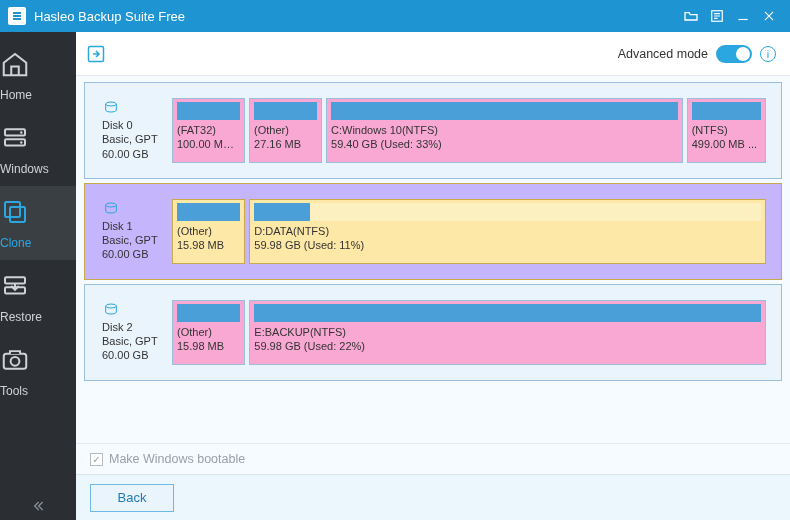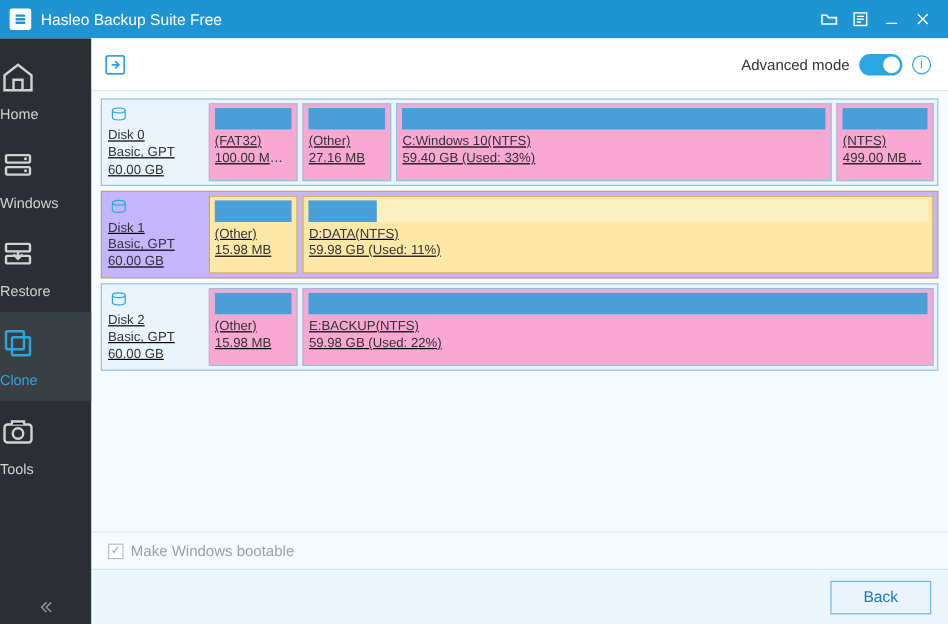--- a/index.html
+++ b/index.html
@@ -19,36 +19,36 @@
   .main { flex: 1; background: #f6fbff; display: flex; flex-direction: column; }
   .header-row { height: 44px; display: flex; align-items: center; padding: 0 14px 0 10px; border-bottom: 1px solid #e1e8ef; background: #fff; }
   .header-row .lead-icon { width: 20px; height: 20px; margin-right: 10px; display:flex;align-items:center;justify-content:center; }
   .header-row .lead-text { font-size: 13px; color: #333; }
   .header-row .spacer { flex: 1; }
   .adv-label { font-size: 12.5px; color: #333; margin-right: 8px; }
   .toggle { width: 36px; height: 18px; background: #2aa7e1; border-radius: 9px; position: relative; cursor: pointer; margin-right: 8px; }
   .toggle .knob { width: 14px; height: 14px; background: #fff; border-radius: 50%; position: absolute; top: 2px; right: 2px; }
   .info-icon { width: 16px; height: 16px; border: 1.5px solid #2aa7e1; color: #2aa7e1; border-radius: 50%; display: flex; align-items: center; justify-content: center; font-size: 11px; cursor: pointer; }
   .disk-list { flex: 1; overflow-y: auto; padding: 6px 8px; }
-  .disk-row { display: flex; border: 1px solid #9abedd; background: #eaf4fc; padding: 3px; margin-bottom: 4px; gap: 18px; text-decoration: underline; }
+  .disk-row { display: flex; border: 1px solid #9abedd; background: #eaf4fc; padding: 15px; margin-bottom: 4px; gap: 4px; }
   .disk-row.selected { background: #c4b5fd; border-color: #caa94e; }
   .disk-info { width: 68px; display: flex; flex-direction: column; padding: 2px 2px; font-size: 11px; color: #333; line-height: 1.3; }
   .disk-icon { width: 18px; height: 16px; margin-bottom: 2px; display:flex;align-items:center;justify-content:center; }
   .part-area { flex: 1; display: flex; gap: 4px; min-width: 0; }
   .part { border: 1px solid #9abedd; background: #f9a8d4; padding: 3px 4px 2px 4px; display: flex; flex-direction: column; cursor: pointer; min-width: 0; }
   .disk-row.selected .part { background: #fde8a8; border-color: #caa94e; }
   .part .bar { height: 18px; background: #d6ebf7; position: relative; margin-bottom: 4px; border: 0; }
   .disk-row.selected .part .bar { background: #fcefc0; }
   .part .bar .fill { position: absolute; top: 0; bottom: 0; left: 0; background: #4a9fd8; }
   .disk-row.selected .part .bar .fill { background: #4a9fd8; } 
   .part .pname { font-size: 11px; color: #333; line-height: 1.25; white-space: nowrap; overflow: hidden; text-overflow: ellipsis; }
   .part .psub { font-size: 11px; color: #333; line-height: 1.25; white-space: nowrap; overflow: hidden; text-overflow: ellipsis; }
   .checkbox-row { padding: 8px 14px; border-top: 1px solid #e1e8ef; display: flex; align-items: center; gap: 6px; font-size: 12.5px; color: #9aa0a6; }
   .checkbox-row .cb { width: 13px; height: 13px; border: 1px solid #b6bcc2; background: #fff; display: flex; align-items: center; justify-content: center; color: #9aa0a6; font-size: 10px; }
-  .footer { height: 46px; background: #ecf6fd; border-top: 1px solid #d6e4f0; display: flex; align-items: center; justify-content: flex-end; padding: 0 14px; gap: 10px; }
+  .footer { height: 46px; background: #ecf6fd; border-top: 1px solid #d6e4f0; display: flex; align-items: center; justify-content: space-between; padding: 0 14px; gap: 10px; }
   .btn { min-width: 84px; height: 28px; border: 1px solid #6fb7e4; background: #eaf4fc; color: #1e7ab5; font-size: 13px; display: flex; align-items: center; justify-content: center; cursor: pointer; }
 </style>
 </head>
 <body>
 
 <div class="titlebar">
   <div class="app-icon">
     <svg viewBox="0 0 24 24">
         <path fill="#1e94d2" d="M4 4h16v4H4zM4 10h16v4H4zM4 16h16v4H4z"></path>
       </svg>
@@ -90,34 +90,34 @@
         </div>
         <div class="side-item">
           <span><svg viewBox="0 0 24 24">
               <rect x="4" y="5" width="16" height="5" rx="1" fill="none" stroke="currentColor" stroke-width="1.6"></rect>
               <rect x="4" y="13" width="16" height="5" rx="1" fill="none" stroke="currentColor" stroke-width="1.6"></rect>
               <circle cx="17" cy="7.5" r="1" fill="currentColor"></circle>
               <circle cx="17" cy="15.5" r="1" fill="currentColor"></circle>
             </svg></span>
           <span>Windows</span>
         </div>
+        <div class="side-item active">
+          <span><svg viewBox="0 0 24 24">
+              <rect x="4" y="4" width="12" height="12" rx="1" fill="none" stroke="currentColor" stroke-width="1.6"></rect>
+              <rect x="8" y="8" width="12" height="12" rx="1" fill="none" stroke="currentColor" stroke-width="1.6"></rect>
+            </svg></span>
+          <span>Clone</span>
+        </div>
         <div class="side-item">
           <span><svg viewBox="0 0 24 24">
               <rect x="4" y="5" width="16" height="5" rx="1" fill="none" stroke="currentColor" stroke-width="1.6"></rect>
               <rect x="4" y="13" width="16" height="5" rx="1" fill="none" stroke="currentColor" stroke-width="1.6"></rect>
               <path fill="none" stroke="currentColor" stroke-width="1.6" d="M12 10v4M9 12l3 3 3-3"></path>
             </svg></span>
           <span>Restore</span>
-        </div>
-        <div class="side-item active">
-          <span><svg viewBox="0 0 24 24">
-              <rect x="4" y="4" width="12" height="12" rx="1" fill="none" stroke="currentColor" stroke-width="1.6"></rect>
-              <rect x="8" y="8" width="12" height="12" rx="1" fill="none" stroke="currentColor" stroke-width="1.6"></rect>
-            </svg></span>
-          <span>Clone</span>
         </div>
         <div class="side-item">
           <span><svg viewBox="0 0 24 24">
               <rect x="3" y="7" width="18" height="12" rx="2" fill="none" stroke="currentColor" stroke-width="1.6"></rect>
               <circle cx="12" cy="13" r="3.5" fill="none" stroke="currentColor" stroke-width="1.6"></circle>
               <path stroke="currentColor" stroke-width="1.6" d="M8 7V5h8v2"></path>
             </svg></span>
           <span>Tools</span>
         </div>
       </div>

